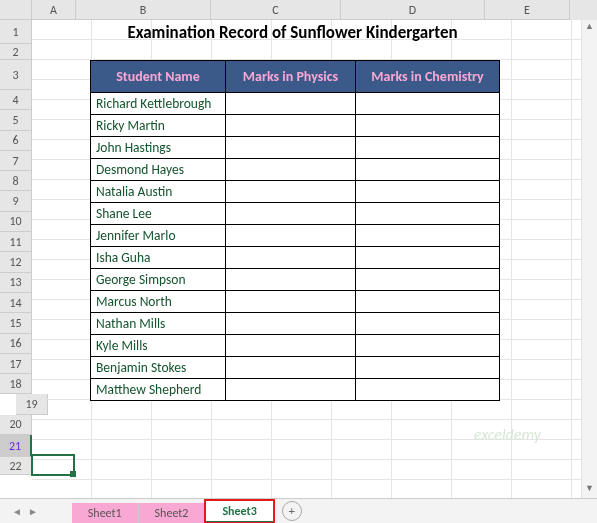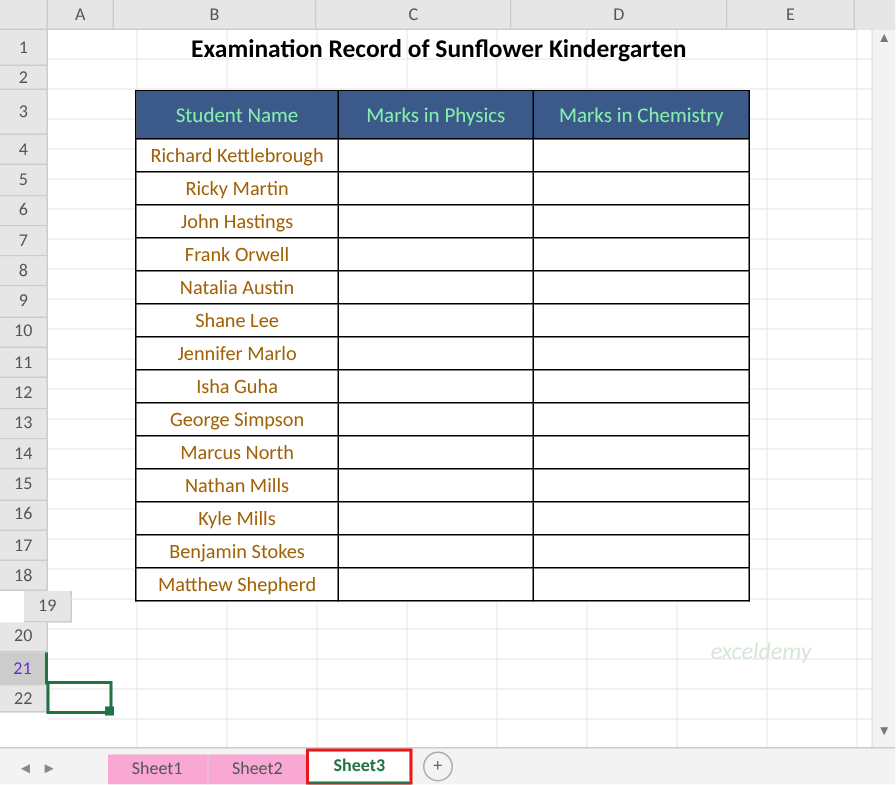--- a/index.html
+++ b/index.html
@@ -88,35 +88,34 @@
     }
     .datatable {
       position: absolute;
       top: 40px;
       left: 58px;
       border-collapse: collapse;
       background: #fff;
     }
     .datatable th {
       background: #3b5a8a;
-      color: #86efac;
-      font-weight: normal;
+      color: #f9a8d4;
+      font-weight: bold;
       font-size: 14px;
       padding: 7px 6px;
       border: 1px solid #000;
       text-align: center;
     }
     .datatable td {
       border: 1px solid #000;
       padding: 2px 5px;
       font-size: 13.5px;
-      color: #a16207;
+      color: #14532d;
       height: 20px;
       background: #fff;
-      text-align: center;
     }
     .col-b { width: 135px; }
     .col-c { width: 130px; }
     .col-d { width: 144px; }
     .selected-cell {
       position: absolute;
       border: 2px solid #217346;
       top: 434px;
       left: -1px;
       width: 44px;
@@ -272,21 +271,21 @@
               <td class="col-b">Ricky Martin</td>
               <td class="col-c"></td>
               <td class="col-d"></td>
             </tr>
             <tr>
               <td class="col-b">John Hastings</td>
               <td class="col-c"></td>
               <td class="col-d"></td>
             </tr>
             <tr>
-              <td class="col-b">Frank Orwell</td>
+              <td class="col-b">Desmond Hayes</td>
               <td class="col-c"></td>
               <td class="col-d"></td>
             </tr>
             <tr>
               <td class="col-b">Natalia Austin</td>
               <td class="col-c"></td>
               <td class="col-d"></td>
             </tr>
             <tr>
               <td class="col-b">Shane Lee</td>

